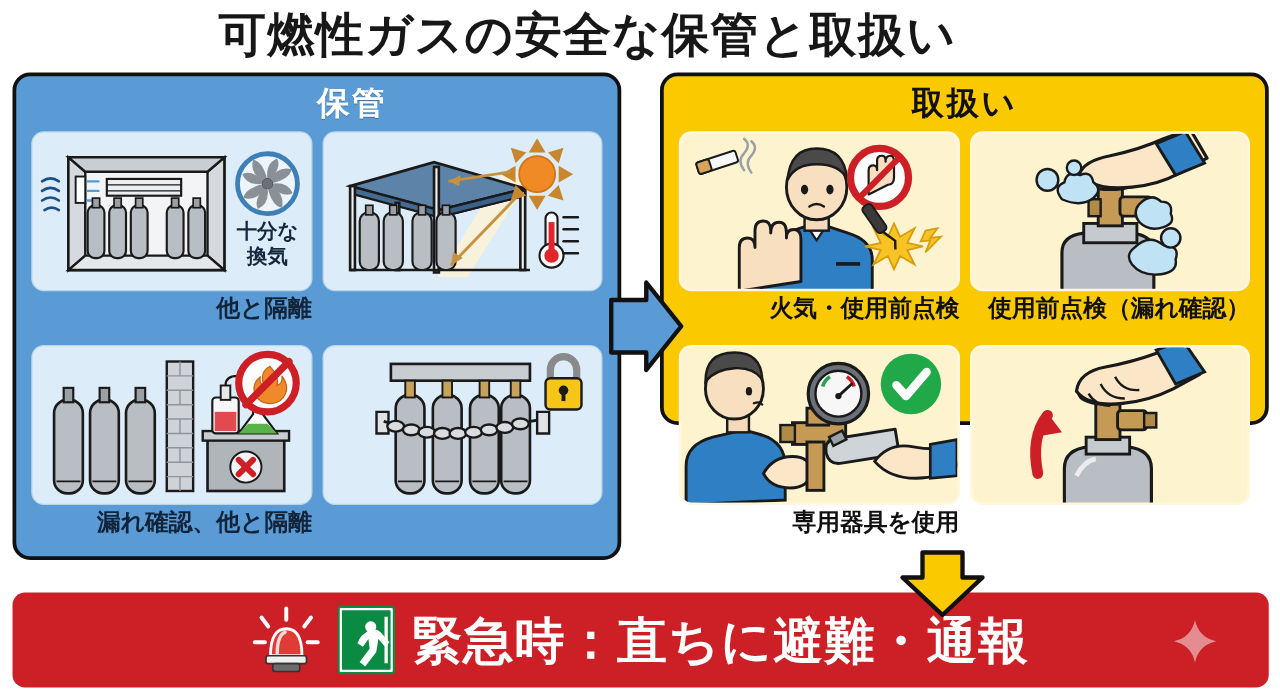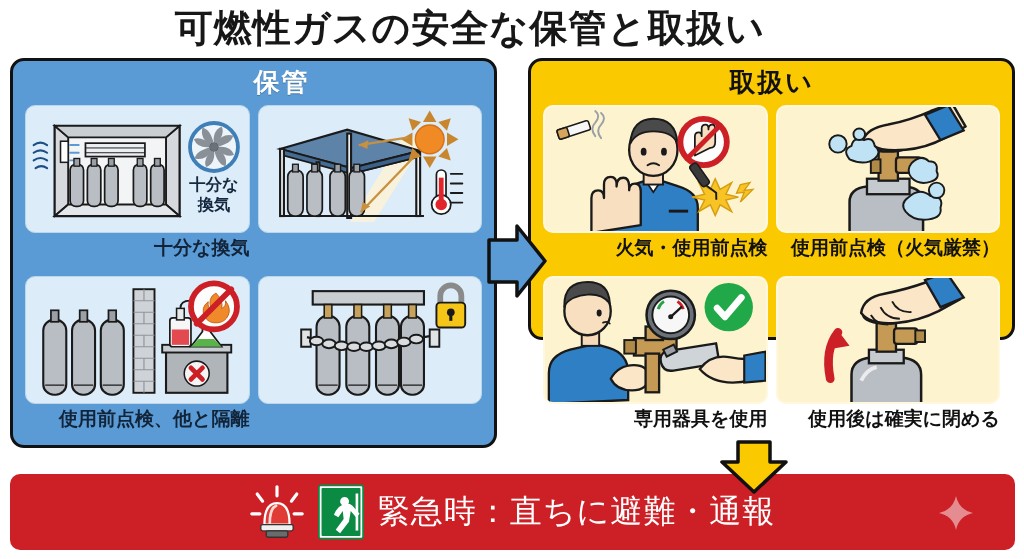--- a/index.html
+++ b/index.html
@@ -57,21 +57,21 @@
   .arrow-down{position:absolute;left:718px;top:440px;width:72px;height:54px;z-index:6;}
 
   
   .banner{
     position:absolute;left:10px;top:474px;width:1005px;height:76px;
     background:#cc2026;border-radius:10px;
     display:flex;align-items:center;justify-content:center;gap:14px;
     box-sizing:border-box;overflow:hidden;
   }
   .banner-text{
-    font-size:32px;font-weight:normal;color:#ffffff;letter-spacing:1px;white-space:nowrap;
+    font-size:40px;font-weight:bold;color:#ffffff;letter-spacing:1px;white-space:nowrap;
   }
   .sparkle{position:absolute;right:42px;top:22px;width:34px;height:34px;}
 
   
   svg{display:block;}
   .icon-inline{display:block;}
 </style>
 </head>
 <body>
 
@@ -150,21 +150,21 @@
                 <path d="M-2 2 q-10 12 -6 19 q10 -4 8 -18 Z"></path>
               </g>
               <circle cx="0" cy="0" r="4.5" fill="#5d6view"></circle>
               <circle cx="0" cy="0" r="4.5" fill="#6b7178"></circle>
             </g>
 
             <text x="196" y="85" text-anchor="middle" font-family="Liberation Sans, sans-serif" font-size="17" font-weight="bold" fill="#14293f">十分な</text>
             <text x="196" y="106" text-anchor="middle" font-family="Liberation Sans, sans-serif" font-size="17" font-weight="bold" fill="#14293f">換気</text>
           </svg>
         </div>
-        <div class="caption">十分な換気</div>
+        <div class="caption">他と隔離</div>
       </div>
 
       <div class="cell">
         <div class="figbox">
           <svg viewBox="0 0 232 128" width="100%" height="128">
 
             <path d="M150 30 L175 30 L120 118 L95 118 Z" fill="#fdf3d8" opacity=".85"></path>
 
             <g>
               <path d="M22 42 L92 22 L168 44 L96 62 Z" fill="#5e83a8" stroke="#1a1a1a" stroke-width="2.2"></path>
@@ -300,21 +300,21 @@
               <path d="M180 62 L196 62 L204 70 L172 70 Z" fill="#59b34a"></path>
             </g>
 
             <g transform="translate(196,28)">
               <circle cx="0" cy="0" r="24" fill="#fdfdfd" stroke="#cc2026" stroke-width="6"></circle>
               <path d="M2 -14 q8 8 6 16 q5 -2 4 -8 q6 8 3 15 q-3 7 -11 8 q-10 1 -14 -7 q-4 -9 4 -15 q-1 6 3 7 q-4 -11 5 -16 Z" fill="#f0892a" stroke="#c2621a" stroke-width="1"></path>
               <line x1="-18" y1="18" x2="18" y2="-18" stroke="#cc2026" stroke-width="6" stroke-linecap="round"></line>
             </g>
           </svg>
         </div>
-        <div class="caption">使用前点検、他と隔離</div>
+        <div class="caption">漏れ確認、他と隔離</div>
       </div>
 
       <div class="cell">
         <div class="figbox">
           <svg viewBox="0 0 232 128" width="100%" height="128">
 
             <rect x="56" y="12" width="116" height="14" fill="#c8cdd2" stroke="#1a1a1a" stroke-width="2.2"></rect>
 
             <g>
               <g transform="translate(60,26)">
@@ -458,21 +458,21 @@
             <g fill="#bfe2f5" stroke="#1a1a1a" stroke-width="2">
               <path d="M74 52 q-8 -10 2 -14 q2 -10 13 -6 q9 -4 11 6 q8 6 0 13 q-10 8 -26 1 Z"></path>
               <path d="M138 56 q10 -10 18 -2 q10 0 8 10 q4 8 -6 11 q-12 4 -20 -4 q-6 -8 0 -15 Z"></path>
               <path d="M134 92 q12 -12 24 -2 q14 0 10 12 q2 10 -12 12 q-16 2 -24 -8 q-6 -8 2 -14 Z"></path>
               <circle cx="62" cy="36" r="9"></circle>
               <circle cx="84" cy="26" r="6"></circle>
               <circle cx="164" cy="84" r="8"></circle>
             </g>
           </svg>
         </div>
-        <div class="caption">使用前点検（火気厳禁）</div>
+        <div class="caption">使用前点検（漏れ確認）</div>
       </div>
 
       <div class="cell">
         <div class="figbox">
           <svg viewBox="0 0 228 128" width="100%" height="128">
 
             <g>
               <path d="M4 128 L4 96 q0 -18 22 -24 l26 -6 l14 4 q20 6 20 26 l0 28 Z" fill="#2f7fc4" stroke="#1a1a1a" stroke-width="2.4"></path>
               <rect x="38" y="50" width="18" height="18" fill="#f6d9b8" stroke="#1a1a1a" stroke-width="2"></rect>
               <ellipse cx="44" cy="32" rx="24" ry="25" fill="#f8dfc0" stroke="#1a1a1a" stroke-width="2.4"></ellipse>
@@ -543,21 +543,20 @@
               </g>
               <path d="M152 0 l22 -8 l18 26 l-24 10 Z" fill="#2f7fc4" stroke="#1a1a1a" stroke-width="2.4"></path>
             </g>
 
             <g>
               <path d="M54 102 q-6 -30 8 -48" fill="none" stroke="#cc2026" stroke-width="9" stroke-linecap="round"></path>
               <path d="M62 52 l12 16 l-24 4 Z" fill="#cc2026"></path>
             </g>
           </svg>
         </div>
-        <div class="caption">使用後は確実に閉める</div>
       </div>
 
     </div>
   </div>
 
   <div class="arrow-down">
     <svg viewBox="0 0 72 54" width="72" height="54">
       <path d="M20 2 L52 2 L52 22 L68 22 L36 52 L4 22 L20 22 Z" fill="#fbc900" stroke="#111" stroke-width="3.5" stroke-linejoin="round"></path>
     </svg>
   </div>

